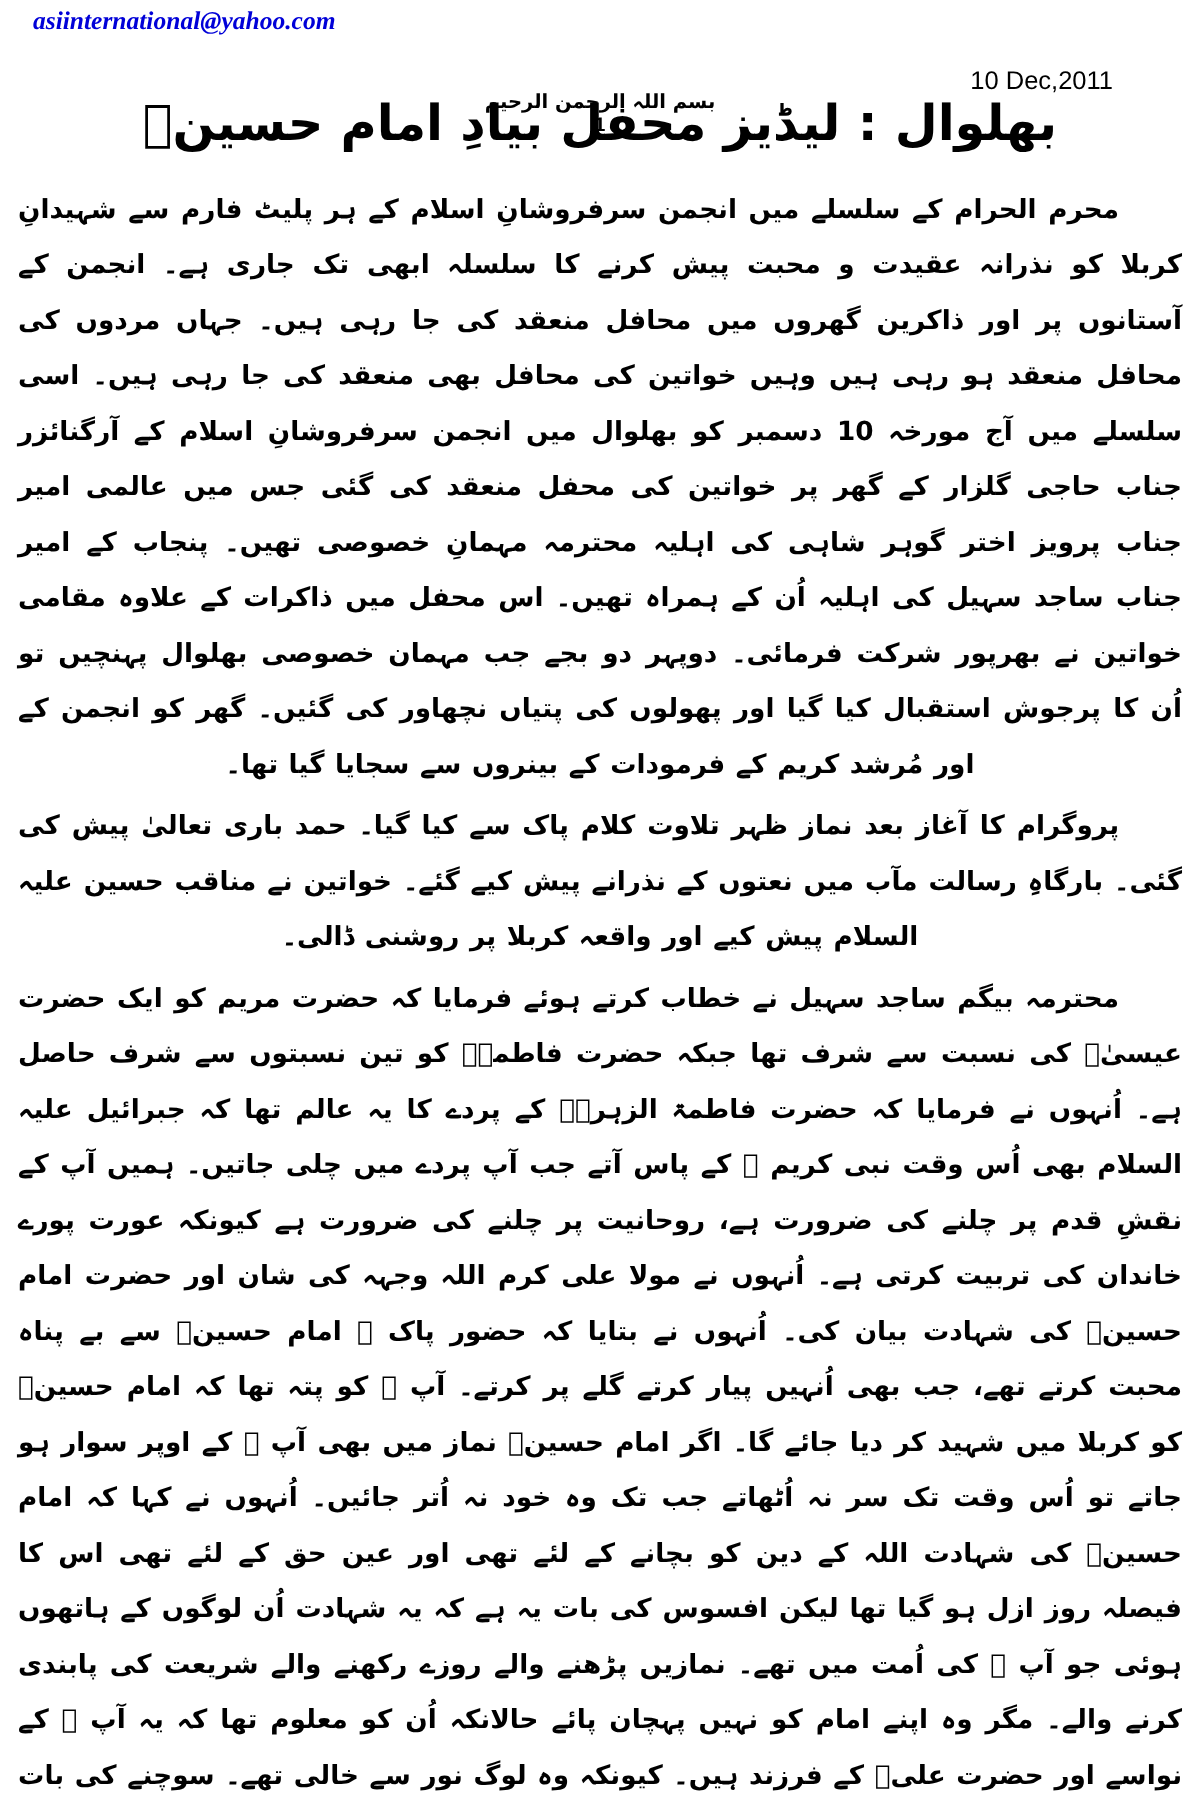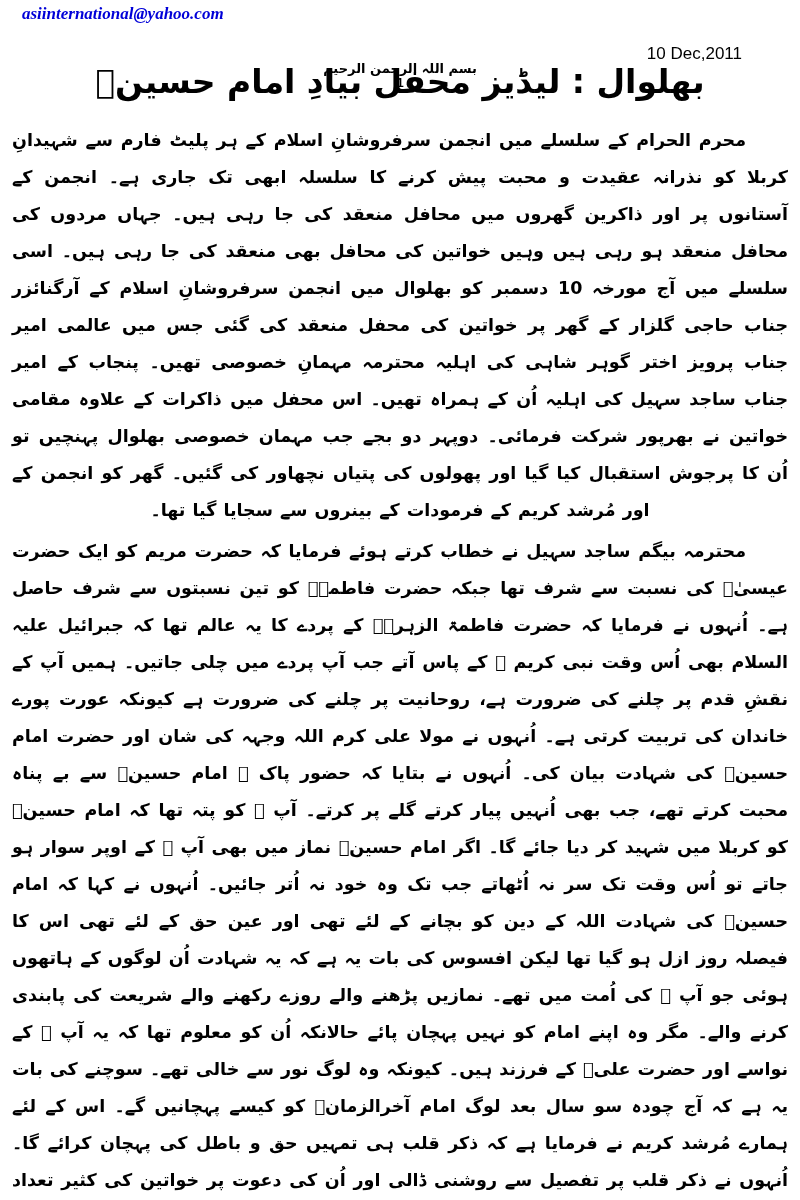--- a/index.html
+++ b/index.html
@@ -85,17 +85,18 @@
     </div>
   </div>
 
   <div class="title-row">
     <div class="doc-date">10 Dec,2011</div>
     <h1 class="doc-title">بھلوال : لیڈیز محفل بیادِ امام حسینؑ</h1>
   </div>
 
   <div class="body-text">
     <p class="para last-center">محرم الحرام کے سلسلے میں انجمن سرفروشانِ اسلام کے ہر پلیٹ فارم سے شہیدانِ کربلا کو نذرانہ عقیدت و محبت پیش کرنے کا سلسلہ ابھی تک جاری ہے۔ انجمن کے آستانوں پر اور ذاکرین گھروں میں محافل منعقد کی جا رہی ہیں۔ جہاں مردوں کی محافل منعقد ہو رہی ہیں وہیں خواتین کی محافل بھی منعقد کی جا رہی ہیں۔ اسی سلسلے میں آج مورخہ 10 دسمبر کو بھلوال میں انجمن سرفروشانِ اسلام کے آرگنائزر جناب حاجی گلزار کے گھر پر خواتین کی محفل منعقد کی گئی جس میں عالمی امیر جناب پرویز اختر گوہر شاہی کی اہلیہ محترمہ مہمانِ خصوصی تھیں۔ پنجاب کے امیر جناب ساجد سہیل کی اہلیہ اُن کے ہمراہ تھیں۔ اس محفل میں ذاکرات کے علاوہ مقامی خواتین نے بھرپور شرکت فرمائی۔ دوپہر دو بجے جب مہمان خصوصی بھلوال پہنچیں تو اُن کا پرجوش استقبال کیا گیا اور پھولوں کی پتیاں نچھاور کی گئیں۔ گھر کو انجمن کے اور مُرشد کریم کے فرمودات کے بینروں سے سجایا گیا تھا۔</p>
+    <p class="para last-center">پروگرام کا آغاز بعد نماز ظہر تلاوت کلام پاک سے کیا گیا۔ حمد باری تعالیٰ پیش کی گئی۔ بارگاہِ رسالت مآب میں نعتوں کے نذرانے پیش کیے گئے۔ خواتین نے مناقب حسین علیہ السلام پیش کیے اور واقعہ کربلا پر روشنی ڈالی۔</p>
     <p class="para last-left">محترمہ بیگم ساجد سہیل نے خطاب کرتے ہوئے فرمایا کہ حضرت مریم کو ایک حضرت عیسیٰؑ کی نسبت سے شرف تھا جبکہ حضرت فاطمہؓ کو تین نسبتوں سے شرف حاصل ہے۔ اُنہوں نے فرمایا کہ حضرت فاطمۃ الزہرہؓ کے پردے کا یہ عالم تھا کہ جبرائیل علیہ السلام بھی اُس وقت نبی کریم ﷺ کے پاس آتے جب آپ پردے میں چلی جاتیں۔ ہمیں آپ کے نقشِ قدم پر چلنے کی ضرورت ہے، روحانیت پر چلنے کی ضرورت ہے کیونکہ عورت پورے خاندان کی تربیت کرتی ہے۔ اُنہوں نے مولا علی کرم اللہ وجہہ کی شان اور حضرت امام حسینؑ کی شہادت بیان کی۔ اُنہوں نے بتایا کہ حضور پاک ﷺ امام حسینؑ سے بے پناہ محبت کرتے تھے، جب بھی اُنہیں پیار کرتے گلے پر کرتے۔ آپ ﷺ کو پتہ تھا کہ امام حسینؑ کو کربلا میں شہید کر دیا جائے گا۔ اگر امام حسینؑ نماز میں بھی آپ ﷺ کے اوپر سوار ہو جاتے تو اُس وقت تک سر نہ اُٹھاتے جب تک وہ خود نہ اُتر جائیں۔ اُنہوں نے کہا کہ امام حسینؑ کی شہادت اللہ کے دین کو بچانے کے لئے تھی اور عین حق کے لئے تھی اس کا فیصلہ روز ازل ہو گیا تھا لیکن افسوس کی بات یہ ہے کہ یہ شہادت اُن لوگوں کے ہاتھوں ہوئی جو آپ ﷺ کی اُمت میں تھے۔ نمازیں پڑھنے والے روزے رکھنے والے شریعت کی پابندی کرنے والے۔ مگر وہ اپنے امام کو نہیں پہچان پائے حالانکہ اُن کو معلوم تھا کہ یہ آپ ﷺ کے نواسے اور حضرت علیؑ کے فرزند ہیں۔ کیونکہ وہ لوگ نور سے خالی تھے۔ سوچنے کی بات یہ ہے کہ آج چودہ سو سال بعد لوگ امام آخرالزمانؑ کو کیسے پہچانیں گے۔ اس کے لئے ہمارے مُرشد کریم نے فرمایا ہے کہ ذکر قلب ہی تمہیں حق و باطل کی پہچان کرائے گا۔ اُنہوں نے ذکر قلب پر تفصیل سے روشنی ڈالی اور اُن کی دعوت پر خواتین کی کثیر تعداد نے ذکر قلب حاصل کیا۔</p>
 
   </div>
 
 </div>
 
 </body></html>

